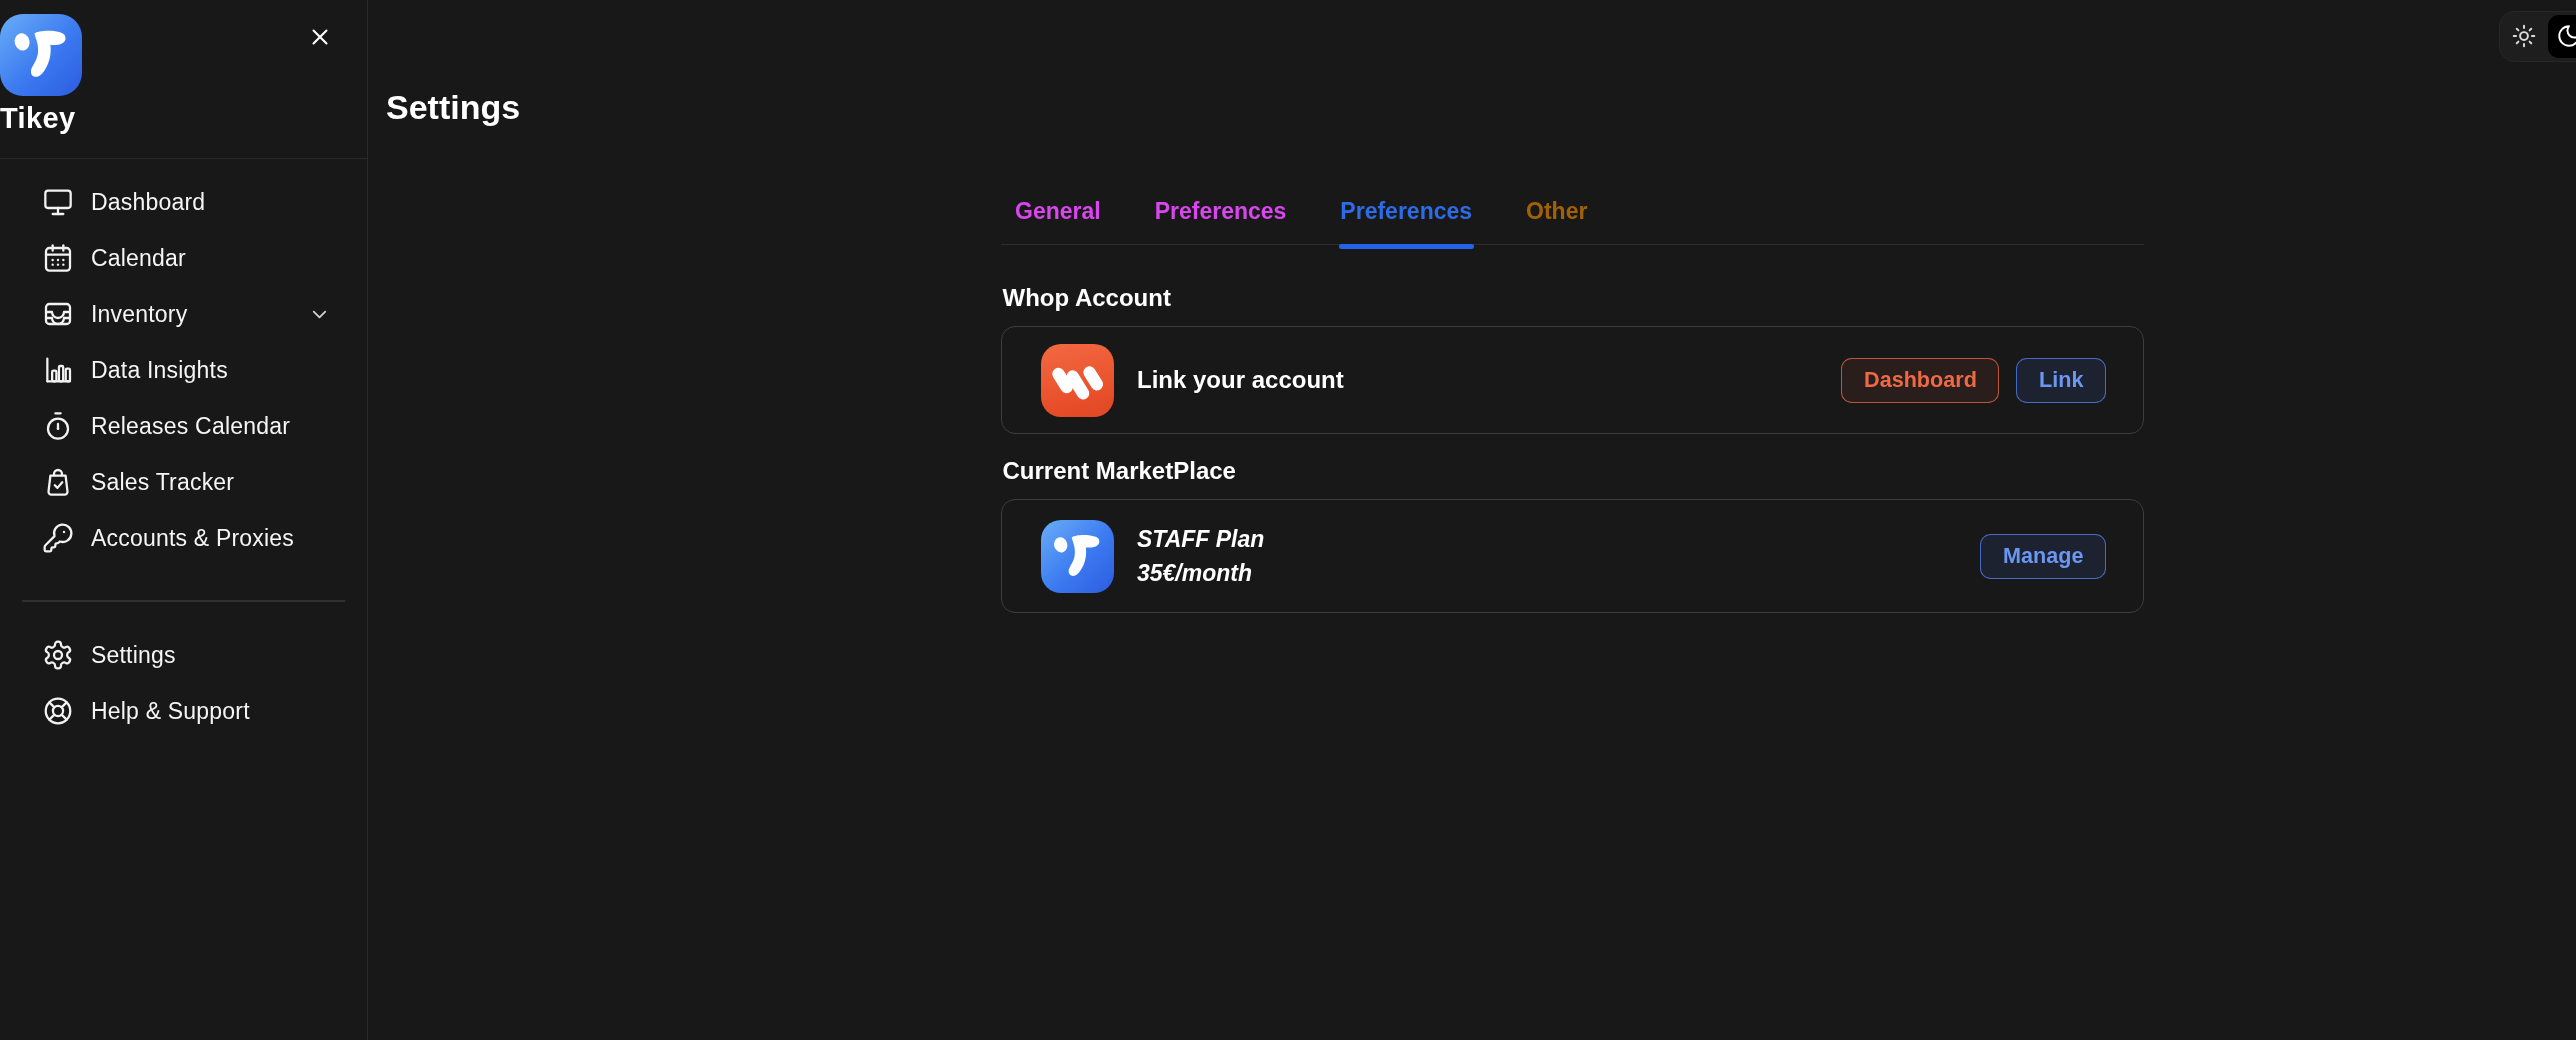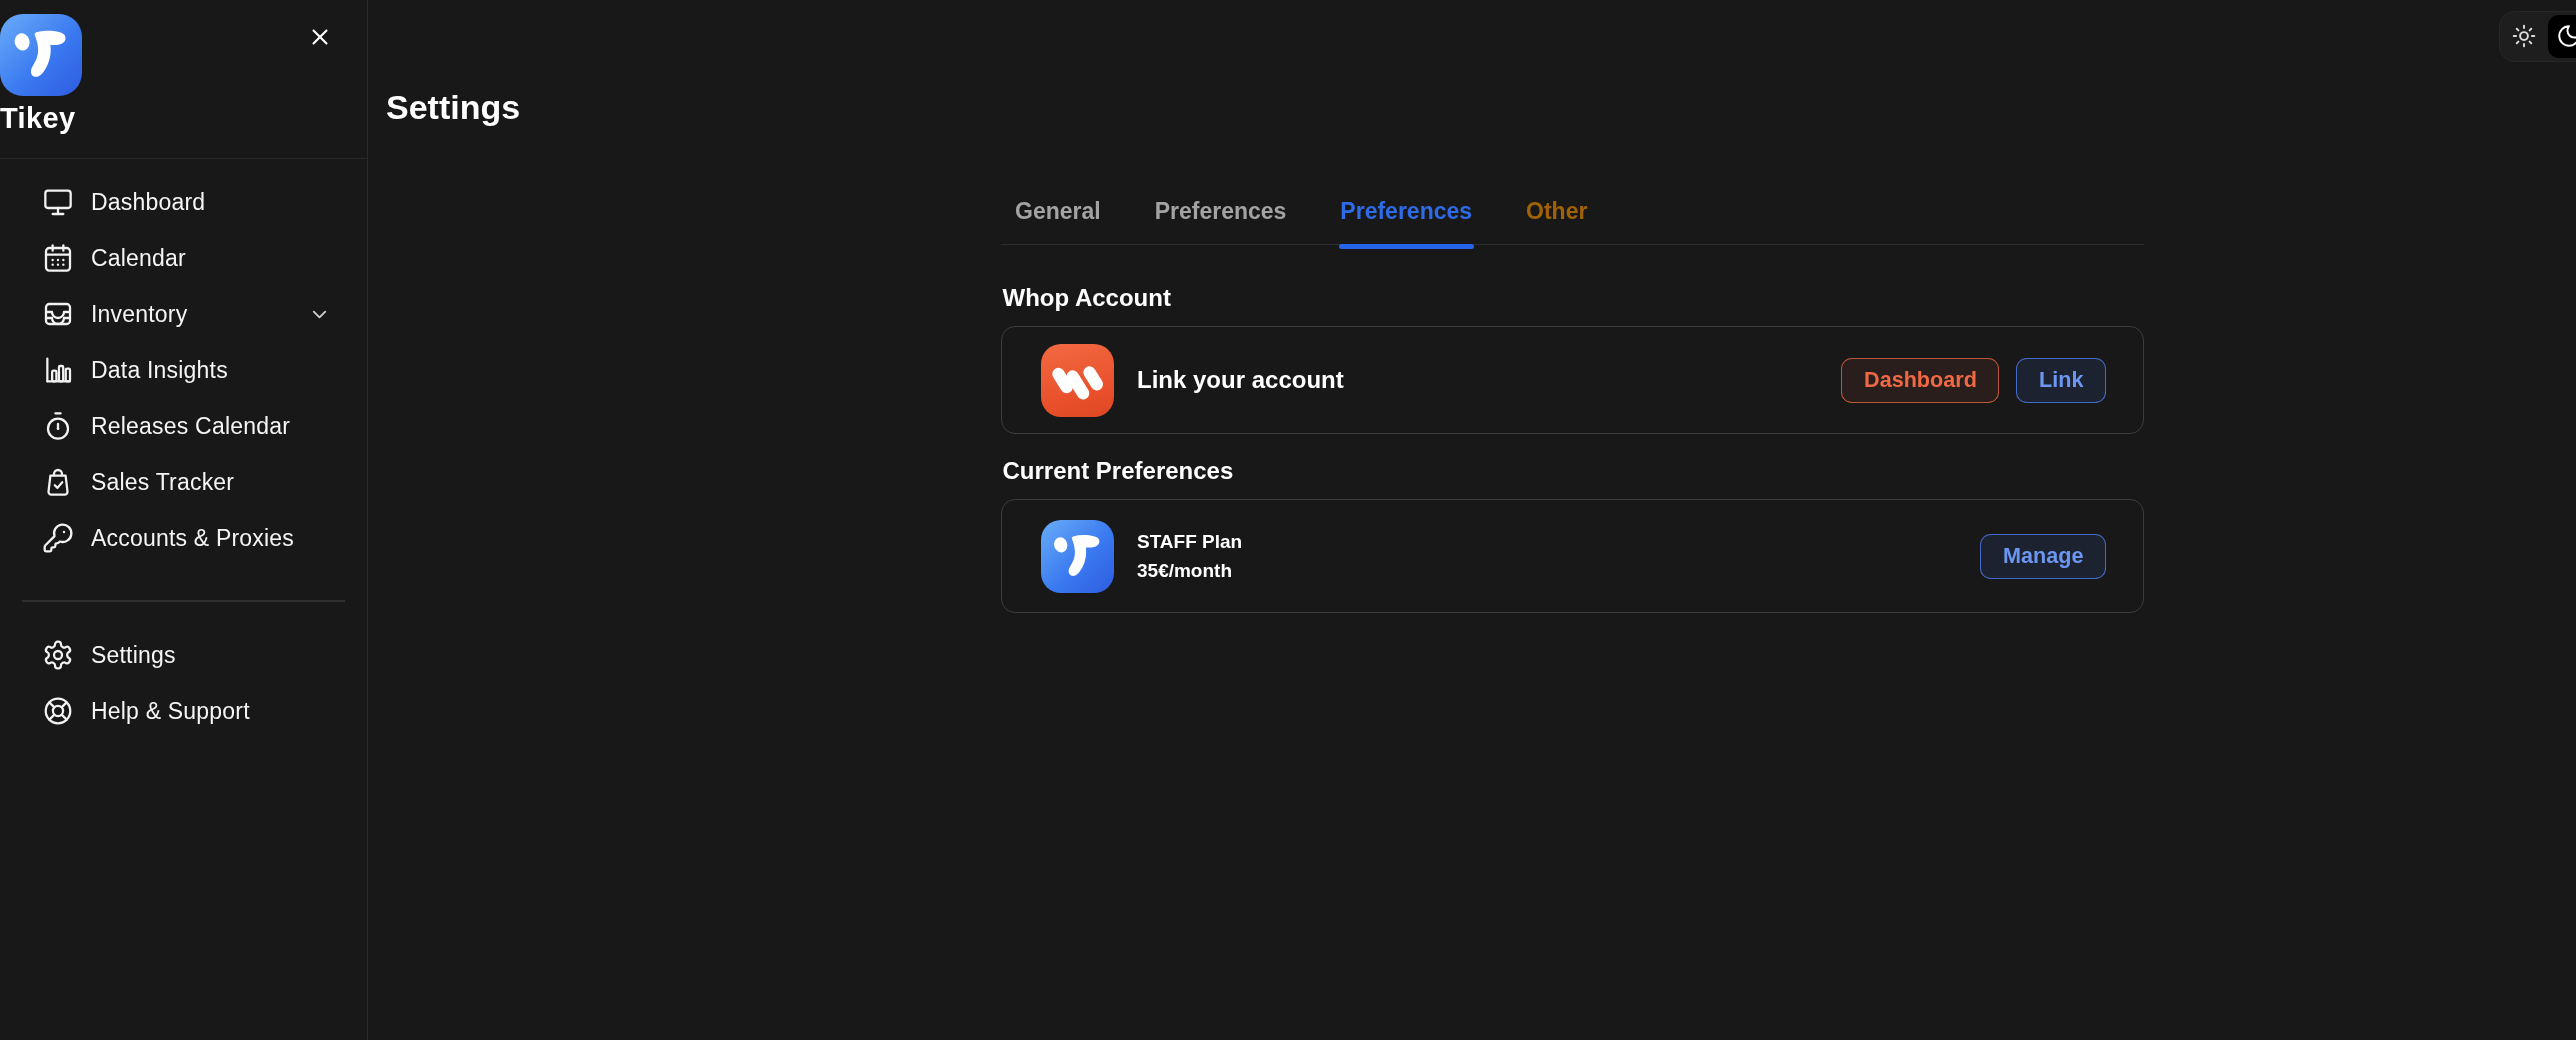--- a/index.html
+++ b/index.html
@@ -45,21 +45,21 @@
   .menu-item.has-chevron .mi-chevron { display:inline-flex; }
   .mi-chevron svg { width:23px; height:23px; }
   .menu-divider { height:1.5px; background:#2f2f2f; margin:34px 21.6px 0 21.6px; }
   .menu.footer { padding-top:25.5px; }
   
   .page-title { position:absolute; left:386px; top:88px; font-size:34px; font-weight:700; }
   .content { position:absolute; left:1001px; top:198px; width:1143px; }
   .tabs { display:flex; gap:54px; padding:0 0 20px 14px; border-bottom:1.5px solid #2e2e2e; }
   .tab {
     background:none; border:none; font-family:inherit; cursor:pointer;
-    font-size:23px; font-weight:600; color:#a3a3a3; position:relative; line-height:26px;
+    font-size:23px; font-weight:600; color:#d946ef; position:relative; line-height:26px;
   }
   .tab.muted { color:#a16207;text-align:right; }
   .tab.active { color:#2e6be6; }
   .tab.active::after {
     content:""; position:absolute; left:-1.5px; right:-1.5px; bottom:-25px;
     height:4.6px; background:#2563eb; border-radius:2.3px;
   }
   .section-heading { font-size:24px; font-weight:700; margin:39px 0 14px 1.5px; }
   .section-heading.second { margin-top:23px; }
   .card {
@@ -69,21 +69,21 @@
   .card.tall { height:114px; }
   .card-text { font-size:24px; font-weight:700; }
   .card-actions { margin-left:auto; display:flex; gap:17px; }
   .btn {
     height:45px; border-radius:10.8px; font-family:inherit;
     font-size:21.6px; font-weight:600; padding:0 21.6px; cursor:pointer; background:transparent;
   }
   .btn-orange { color:#ef6a44; border:1.5px solid rgba(239,106,68,.75); background:rgba(239,106,68,.08); }
   .btn-blue   { color:#6b96f2; border:1.5px solid rgba(80,125,240,.8);  background:rgba(64,106,224,.12); }
   .plan-info { display:flex; flex-direction:column; gap:7px; }
-  .plan-name, .plan-price { font-size:19px; font-weight:700; }
+  .plan-name, .plan-price { font-size:23px; font-weight:700;font-style:italic; }
   .manage { margin-left:auto; }
   
   .theme-toggle {
     position:absolute; top:10.8px; left:2499px; height:51px; width:108px;
     background:#1e1e1e; border:1.5px solid #272727; border-radius:15.4px;
     display:flex; align-items:center; padding:2.3px; gap:2.3px;
   }
   .tt-btn {
     width:43px; height:43px; border:none; background:transparent; color:#dcdcdc;
     border-radius:10.8px; display:flex; align-items:center; justify-content:center; cursor:pointer; flex:none;
@@ -252,21 +252,21 @@
         </g>
       </svg>
     </div>
     <div class="card-text">Link your account</div>
     <div class="card-actions">
       <button class="btn btn-orange">Dashboard</button>
       <button class="btn btn-blue">Link</button>
     </div>
   </div>
 
-  <h2 class="section-heading second">Current Preferences</h2>
+  <h2 class="section-heading second">Current MarketPlace</h2>
   <div class="card tall">
     <div class="logo md tikey-bg">
       <svg viewBox="0 0 100 100">
         <ellipse cx="27" cy="34" rx="9" ry="10.5" fill="#fff" transform="rotate(-16 27 34)"></ellipse>
         <path d="M42 24 C47 19 77 19 79.5 27 C82 35 73 39 61.5 37.5 C63 51 59.5 63 51.5 72.5 C45.5 79.5 37.5 77 37.8 70 C38 64 44 59.5 46 49.5 C47.2 43.5 46 35.5 44 30.5 Z" fill="#fff"></path>
       </svg>
     </div>
     <div class="plan-info">
       <div class="plan-name">STAFF Plan</div>
       <div class="plan-price">35€/month</div>

